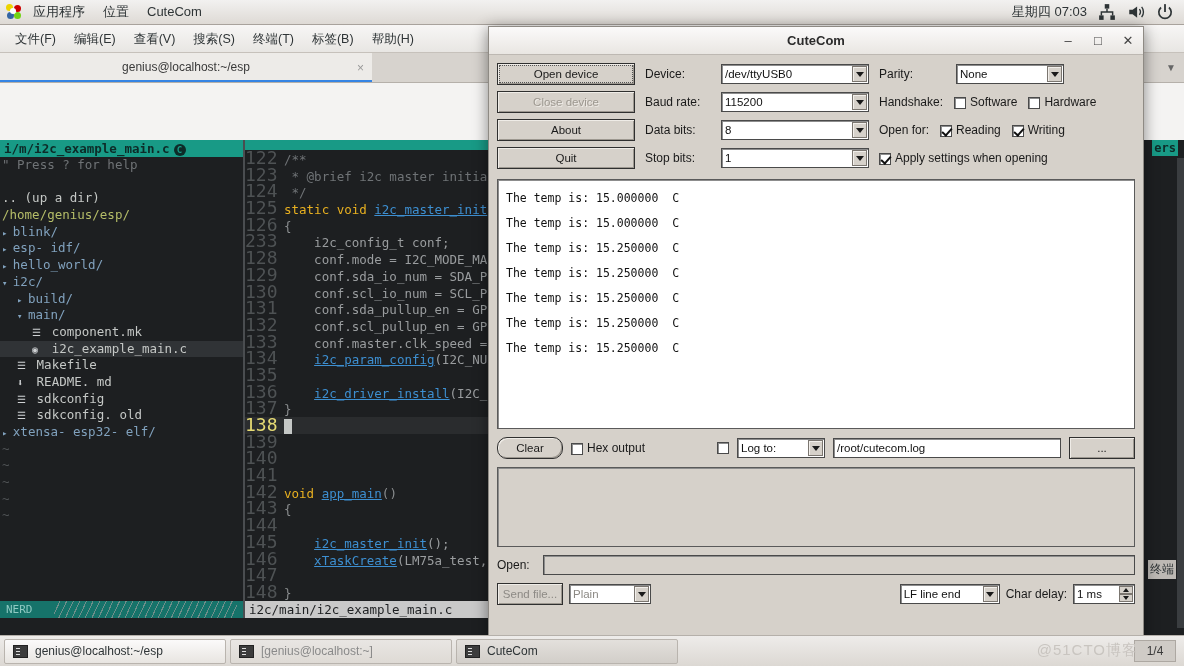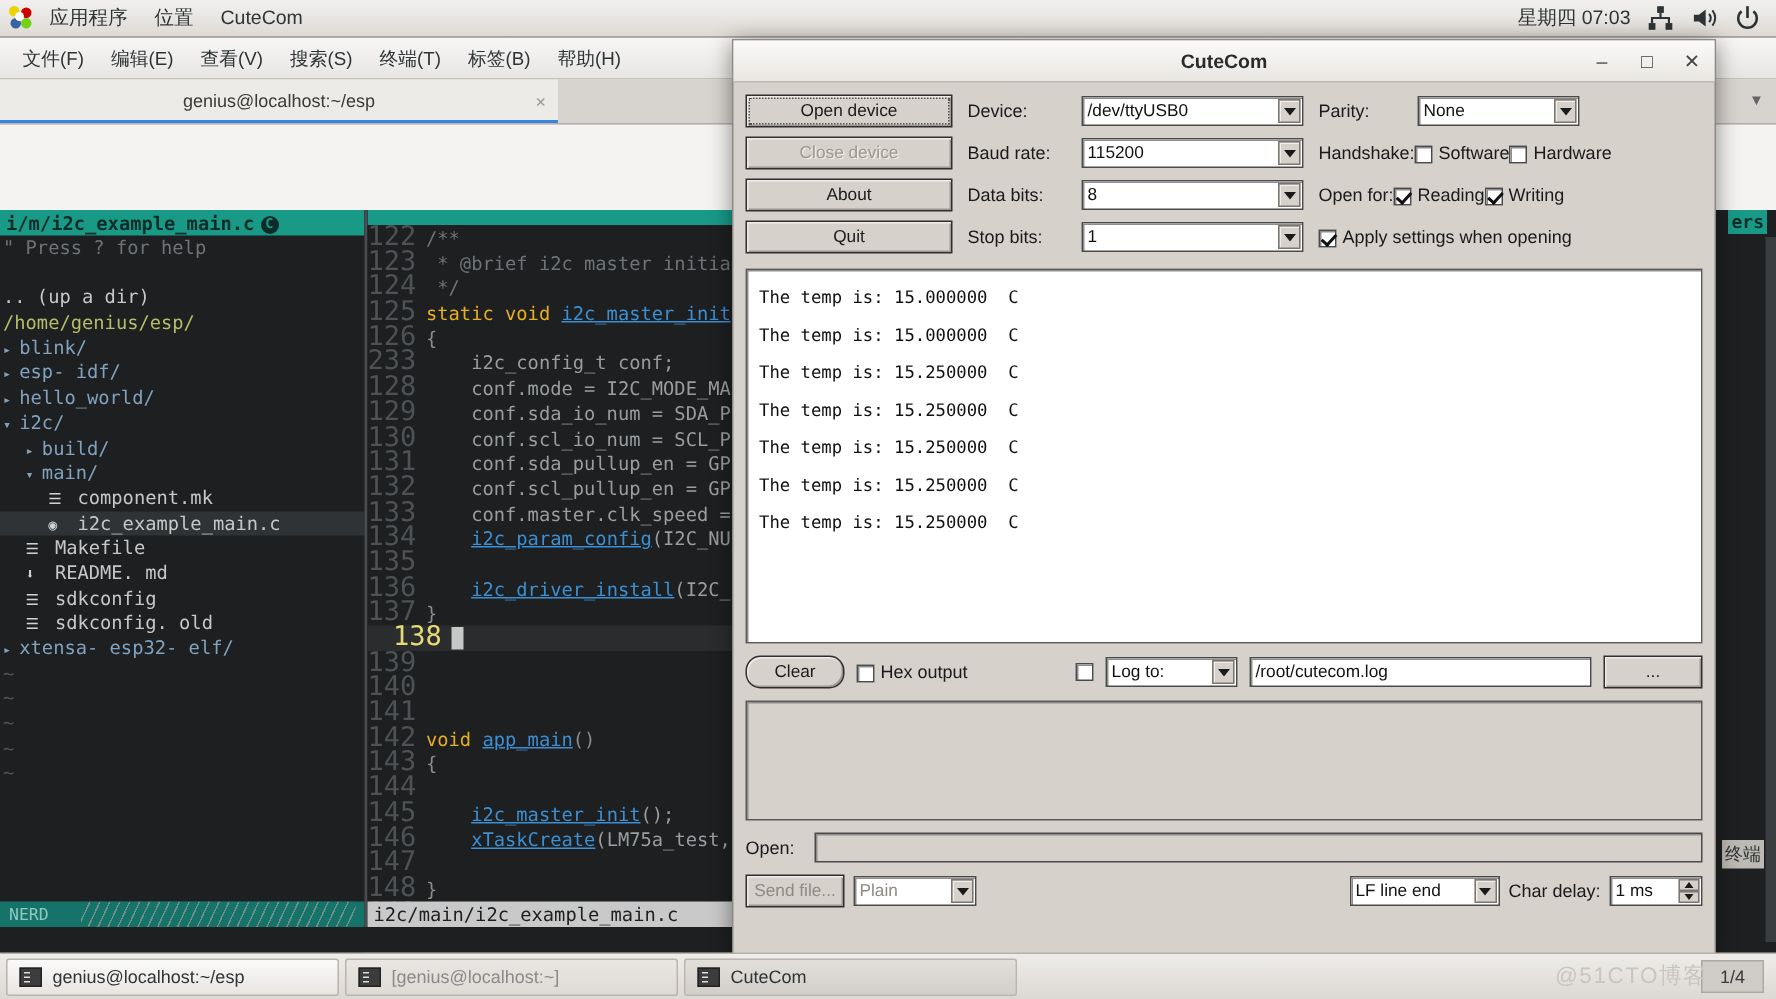--- a/index.html
+++ b/index.html
@@ -107,21 +107,21 @@
 
   
   #codepane{
     position:absolute;left:245px;top:0;width:939px;height:478px;
     background:#1d1f21; overflow:hidden;
   }
   #code-topbar{height:10px;background:#189a86;}
   .code-line{height:16.7px;line-height:16.7px;white-space:pre;}
   .lnum{display:inline-block;width:30px;text-align:center;color:#4e5254;
         margin-right:9px;font-size:18px;}
-  .lnum.cur{color:#e6db74;background:#2b2d2f;margin-left:17px;}
+  .lnum.cur{color:#e6db74;background:#2b2d2f;}
   .code-line.cur{background:#2a2c2e;}
   .cmt{color:#6f7376;}
   .kw{color:#e8b020;}
   .fn{color:#3d8fd1;text-decoration:underline;}
   .txt{color:#9a9d9f;}
   .pun{color:#8a8d8f;}
   .tilde{color:#4e5254;}
   #code-status{
     position:absolute;left:245px;bottom:17px;width:939px;height:17px;
     background:#c9c9c9;color:#1d1f21;font-size:12.5px;line-height:17px;padding-left:4px;
@@ -177,21 +177,21 @@
     background:#d6d1ca;border:1px solid #7b7670;
     box-shadow:inset 1px 1px 0 #f2efeb;
     display:flex;align-items:center;justify-content:center;
   }
   .cc-combo .arrow::after{
     content:"";border-left:4px solid transparent;border-right:4px solid transparent;
     border-top:5px solid #1a1a1a;
   }
   .w-dev{ width:148px; }
   .w-par{ width:108px; }
-  .cc-right{ display:flex;align-items:center;gap:0;margin-left:10px;font-size:12px;color:#1a1a1a;}
+  .cc-right{ display:flex;align-items:center;gap:11px;margin-left:10px;font-size:12px;color:#1a1a1a;}
   .chk{
     width:12px;height:12px;background:#fff;border:1px solid #4a4a4a;
     box-shadow:inset 1px 1px 0 #8d8d8d;display:inline-block;position:relative;
     flex:0 0 12px;
   }
   .chk.on::after{
     content:"";position:absolute;left:3px;top:0px;width:4px;height:8px;
     border:solid #111;border-width:0 2px 2px 0;transform:rotate(42deg);
   }
   .cc-chklab{ display:flex;align-items:flex-end;gap:4px;font-size:12px;color:#1a1a1a;}

